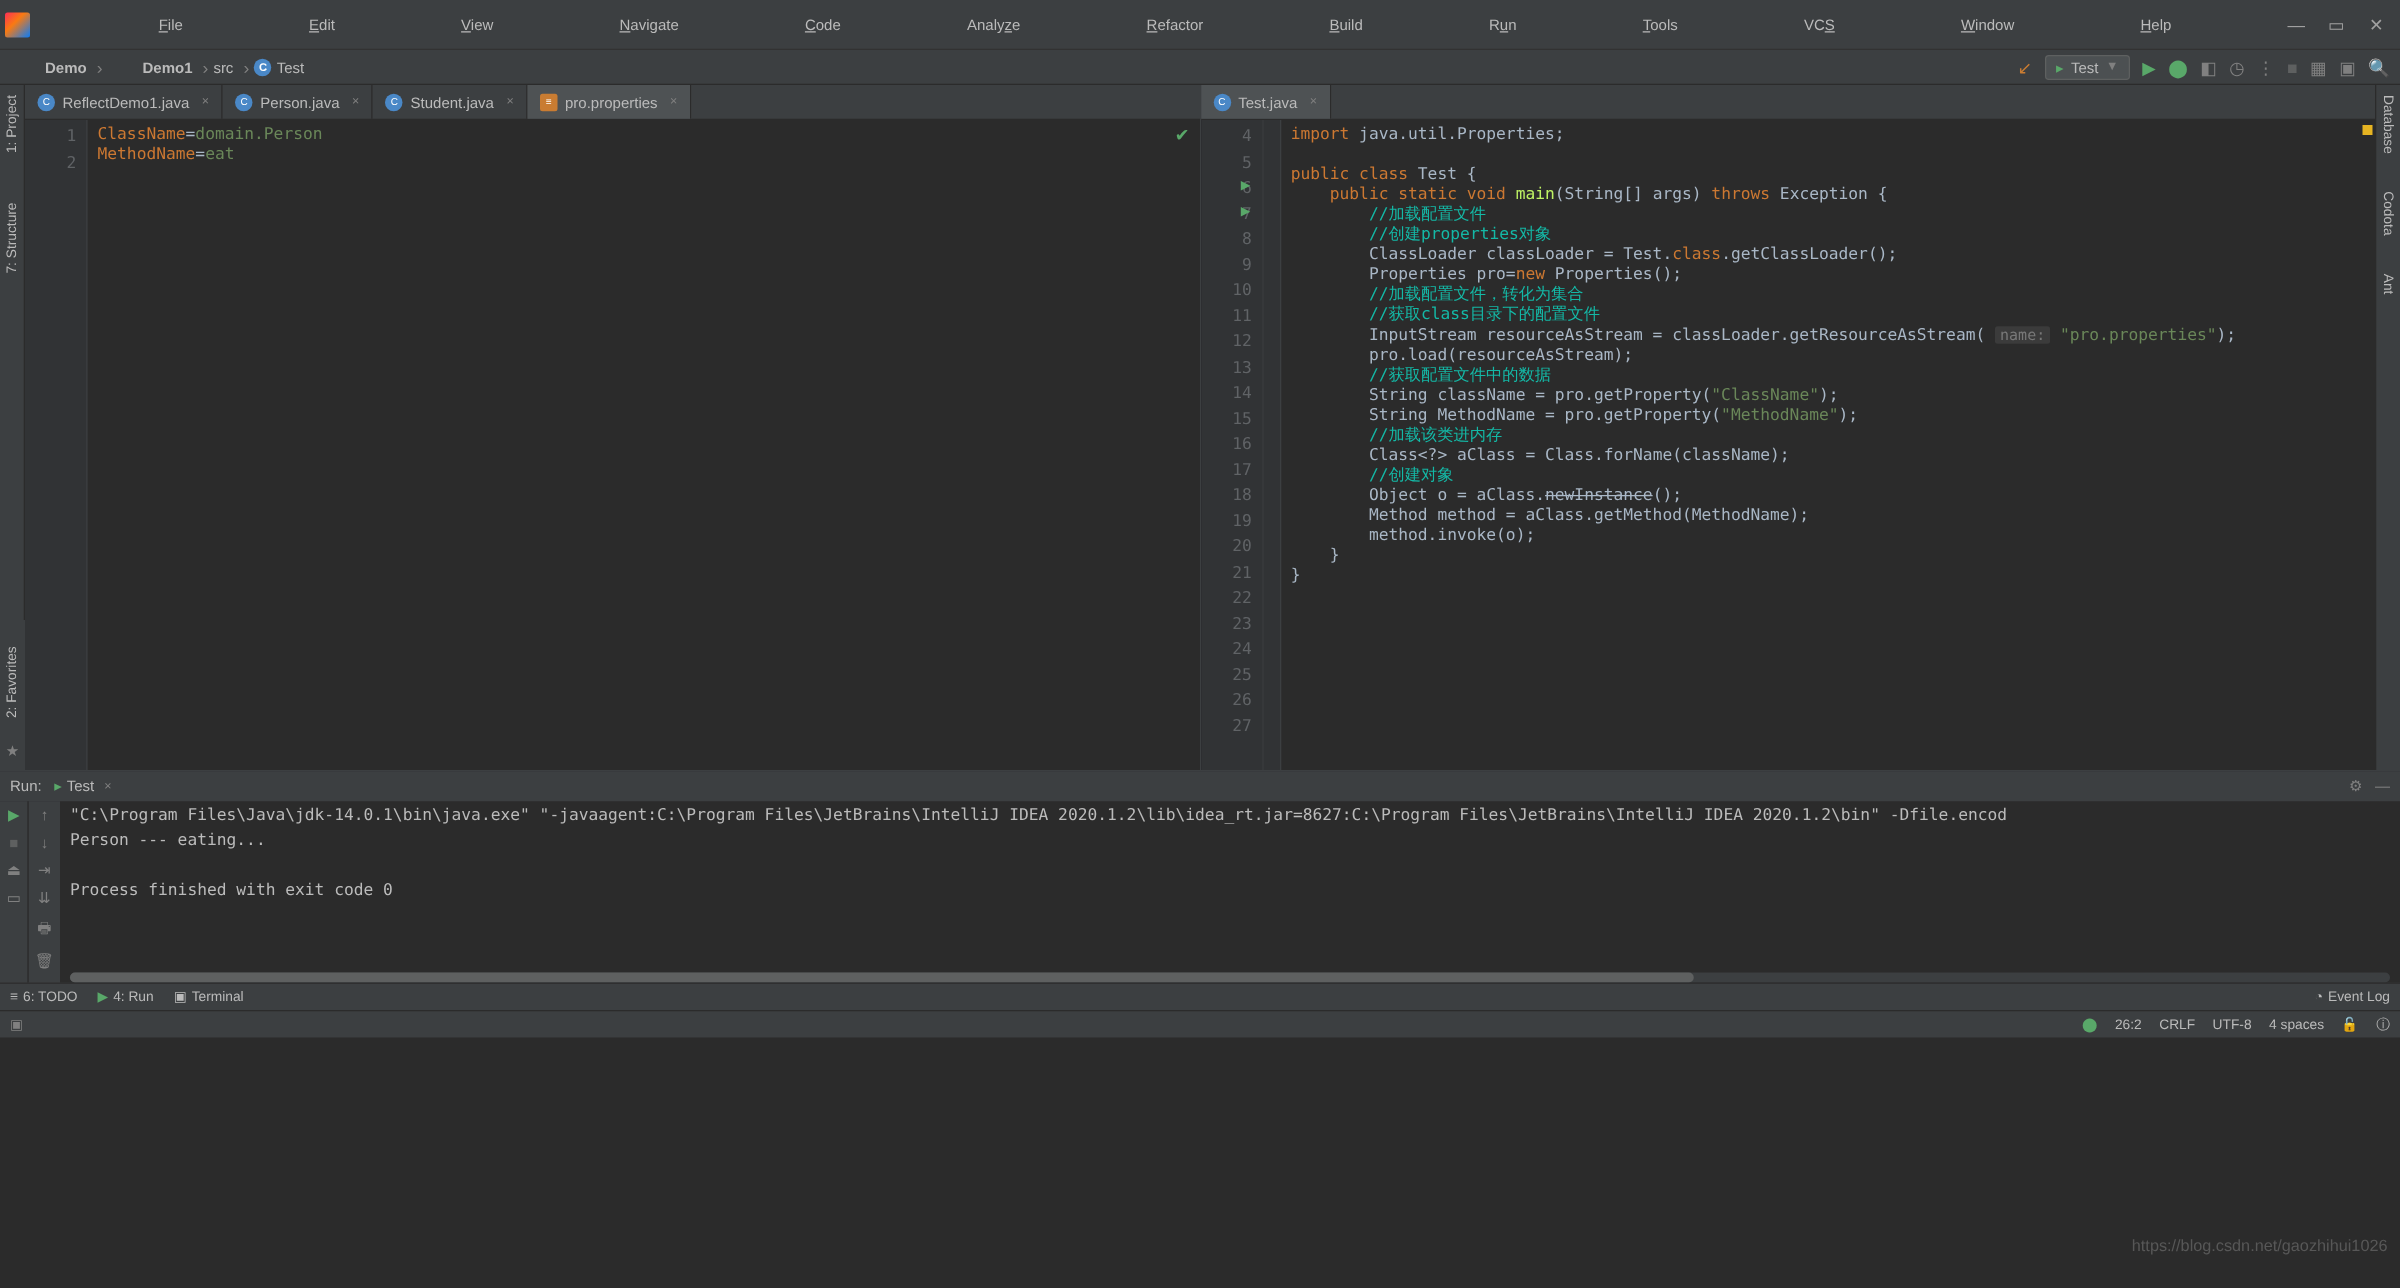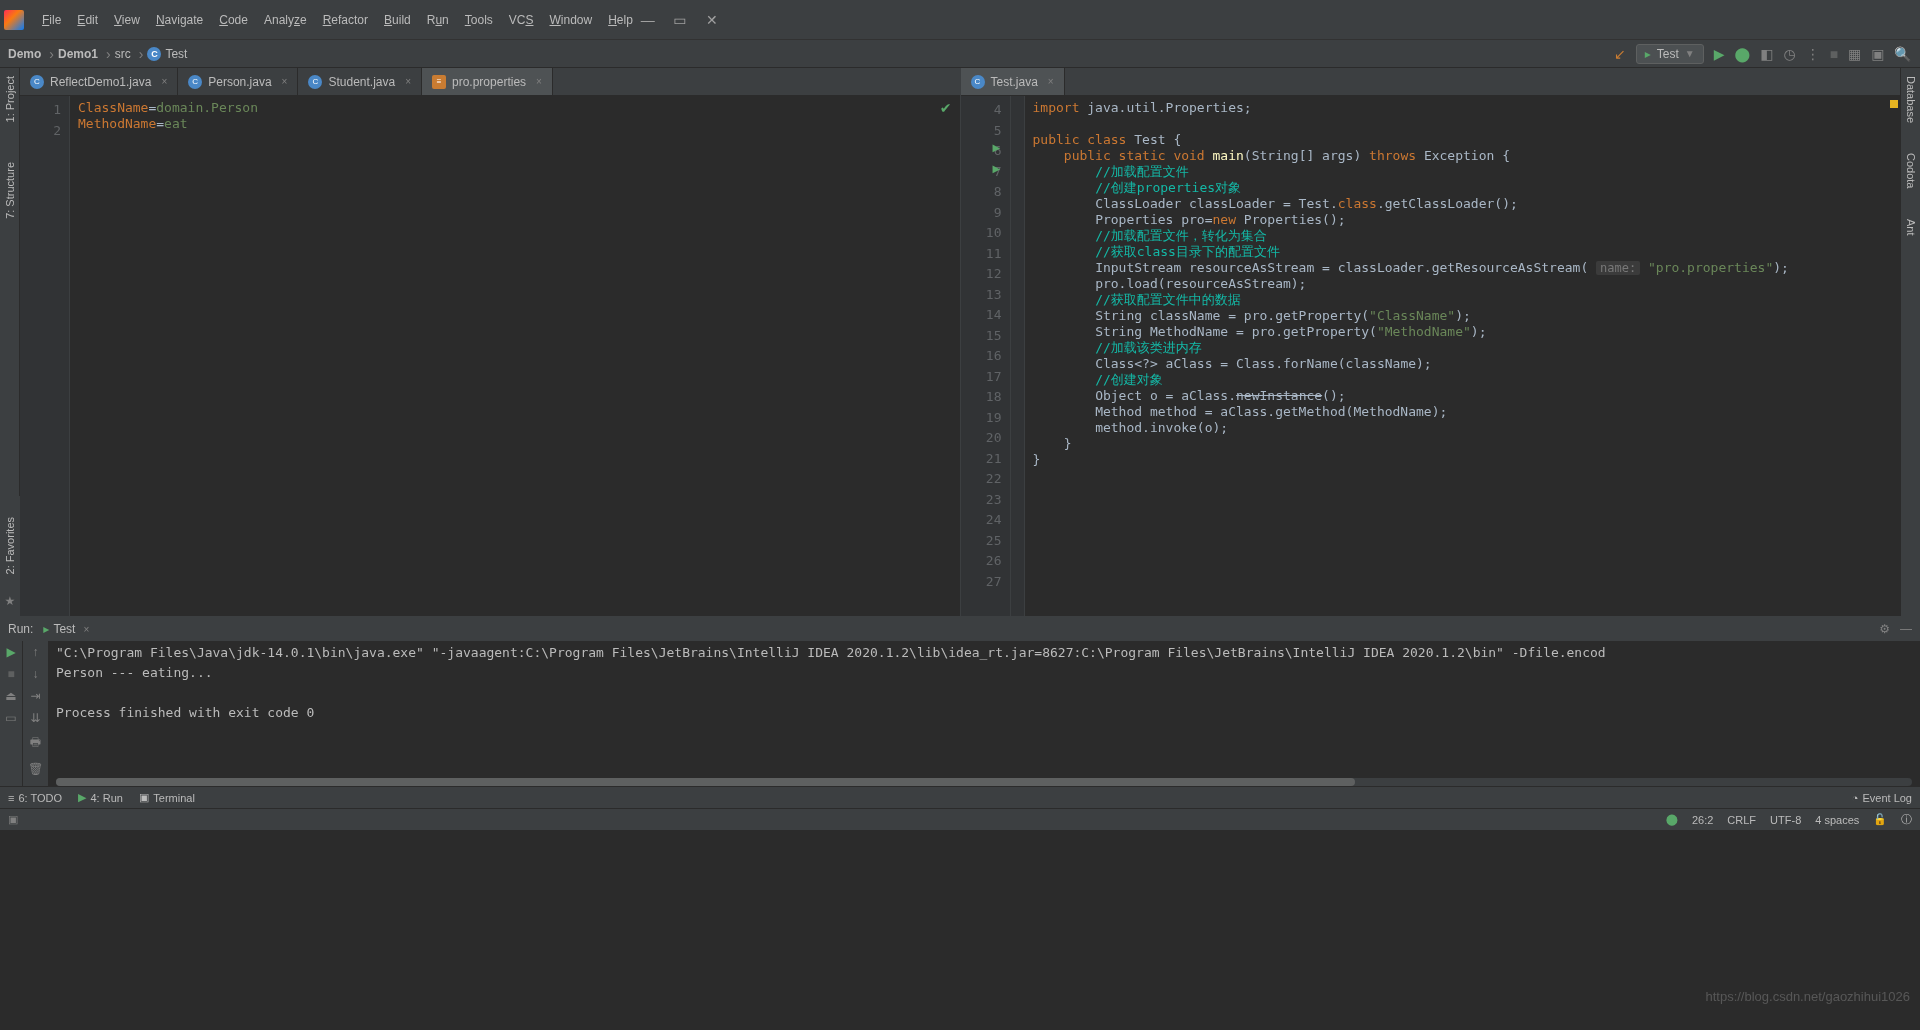--- a/index.html
+++ b/index.html
@@ -1,27 +1,27 @@
 <!DOCTYPE html>
 <html><head>
 <meta charset="utf-8">
 <style>
   * { margin:0; padding:0; box-sizing:border-box; }
   body { font-family:'Segoe UI',Arial,sans-serif; font-size:12px; background:#2b2b2b; color:#bbbbbb; overflow:hidden; width:1920px; height:1030px; user-select:none; }
-  .title-bar { height:40px; background:#3c3f41; display:flex; align-items:center; padding:12px 4px; border-bottom:1px solid #323232; }
+  .title-bar { height:40px; background:#3c3f41; display:flex; align-items:center; padding:12px 4px; border-bottom:1px solid #323232;justify-content:space-between; }
   .ij-logo { width:20px; height:20px; background:linear-gradient(135deg,#fe2e56,#f97a12 40%,#087cfa); margin-right:10px; border-radius:2px; }
   .menu-item { padding:4px 8px; cursor:default; color:#bbbbbb; }
   .menu-item u { text-decoration:underline; }
   .title-text { flex:1; text-align:center; color:#808080; }
   .win-controls { display:flex; gap:18px; padding-right:8px; }
   .win-btn { width:14px; height:14px; display:flex; align-items:center; justify-content:center; color:#a0a0a0; font-size:14px; }
 
   .nav-bar { height:28px; background:#3c3f41; display:flex; align-items:center; padding:0 8px; border-bottom:1px solid #2b2b2b; }
   .crumb { color:#bbbbbb; margin-right:4px; display:inline-flex; align-items:center; }
-  .crumb.bold { font-weight:bold; }
+  .crumb.bold { font-weight:bold;margin-left:28px; }
   .crumb-sep { margin:0 4px; color:#808080; font-size:14px; }
   .class-icon { width:14px; height:14px; border-radius:50%; background:#4a88c7; margin-right:4px; display:inline-flex; align-items:center; justify-content:center; color:#fff; font-size:9px; font-weight:bold; }
   .toolbar-right { margin-left:auto; display:flex; align-items:center; gap:10px; }
   .run-config { background:#4c5052; border:1px solid #5e6060; padding:2px 8px; border-radius:3px; display:flex; align-items:center; gap:6px; color:#bbbbbb; }
   .tb-icon { color:#808080; font-size:14px; }
   .tb-icon.green { color:#59a869; }
   .tb-icon.orange { color:#c97c32; }
 
   .main-area { display:flex; height:548px; }
   .left-rail { width:20px; background:#3c3f41; border-right:1px solid #2b2b2b; display:flex; flex-direction:column; align-items:center; padding-top:8px; gap:40px; }
@@ -33,21 +33,21 @@
   .tab-close { color:#808080; font-size:10px; margin-left:4px; }
   .java-icon { width:14px; height:14px; border-radius:50%; background:#4a88c7; display:inline-flex; align-items:center; justify-content:center; color:#fff; font-size:8px; }
   .props-icon { width:14px; height:14px; background:#c97c32; display:inline-flex; align-items:center; justify-content:center; color:#fff; font-size:8px; font-weight:bold; border-radius:2px; }
   .editor-pane { flex:1; background:#2b2b2b; display:flex; position:relative; overflow:hidden; }
   .gutter { width:50px; background:#313335; color:#606366; text-align:right; padding:4px 8px 4px 4px; font-family:'Consolas',monospace; font-size:13px; line-height:20.5px; border-right:1px solid #3c3f41; }
   .fold-gutter { width:14px; background:#313335; border-right:1px solid #3c3f41; position:relative; }
   .code { flex:1; padding:4px 0 4px 8px; font-family:'Consolas',monospace; font-size:13px; line-height:16px; white-space:pre; color:#a9b7c6; }
   .k { color:#cc7832; }
   .s { color:#6a8759; }
   .c { color:#14b8a6; }
-  .m { color:#fef9c3; }
+  .m { color:#bef264; }
   .deprecated { text-decoration:line-through; }
   .hint { color:#787878; background:#3b3b3b; padding:0 4px; border-radius:2px; font-size:12px; }
   .prop-key { color:#cc7832; }
   .prop-val { color:#6a8759; }
   .check { position:absolute; top:4px; right:8px; color:#59a869; font-size:14px; }
   .right-marker { width:12px; background:#2b2b2b; }
   .marker-top { width:8px; height:8px; background:#e6b422; margin:4px auto; }
   .run-gutter { position:absolute; left:54px; color:#59a869; font-size:10px; }
 
   .right-rail { width:20px; background:#3c3f41; border-left:1px solid #2b2b2b; display:flex; flex-direction:column; align-items:center; padding-top:8px; gap:30px; }

